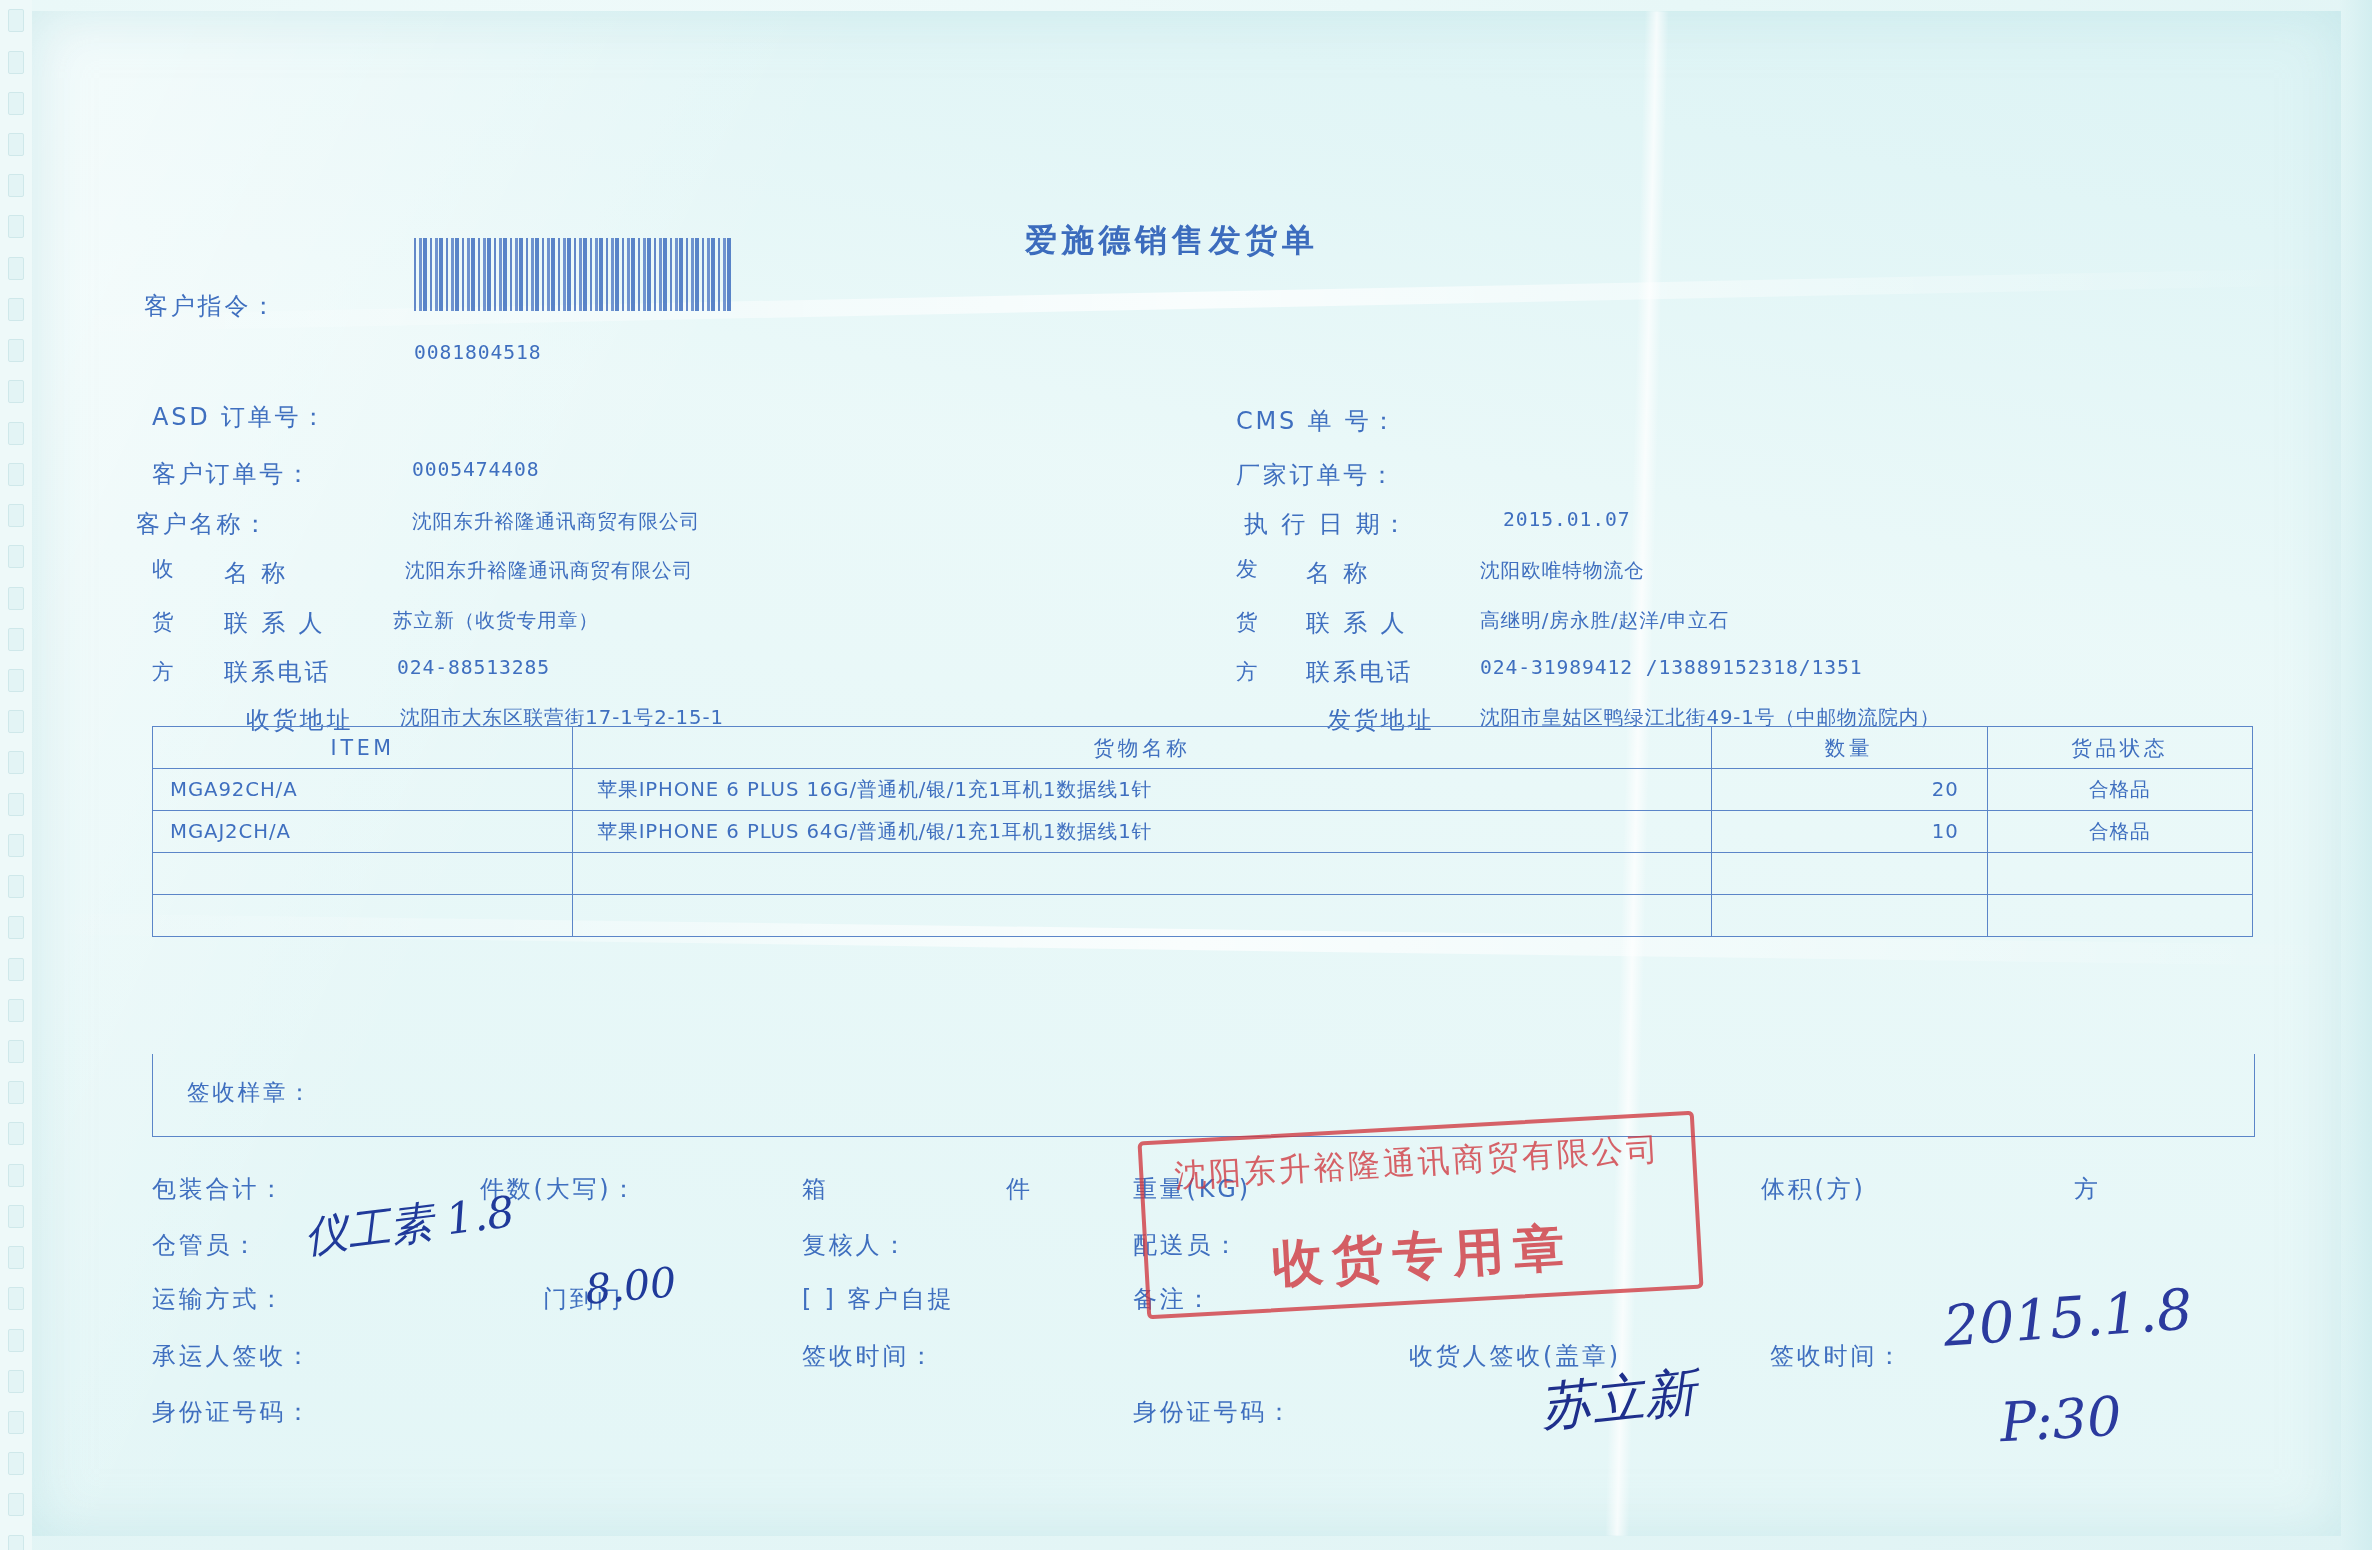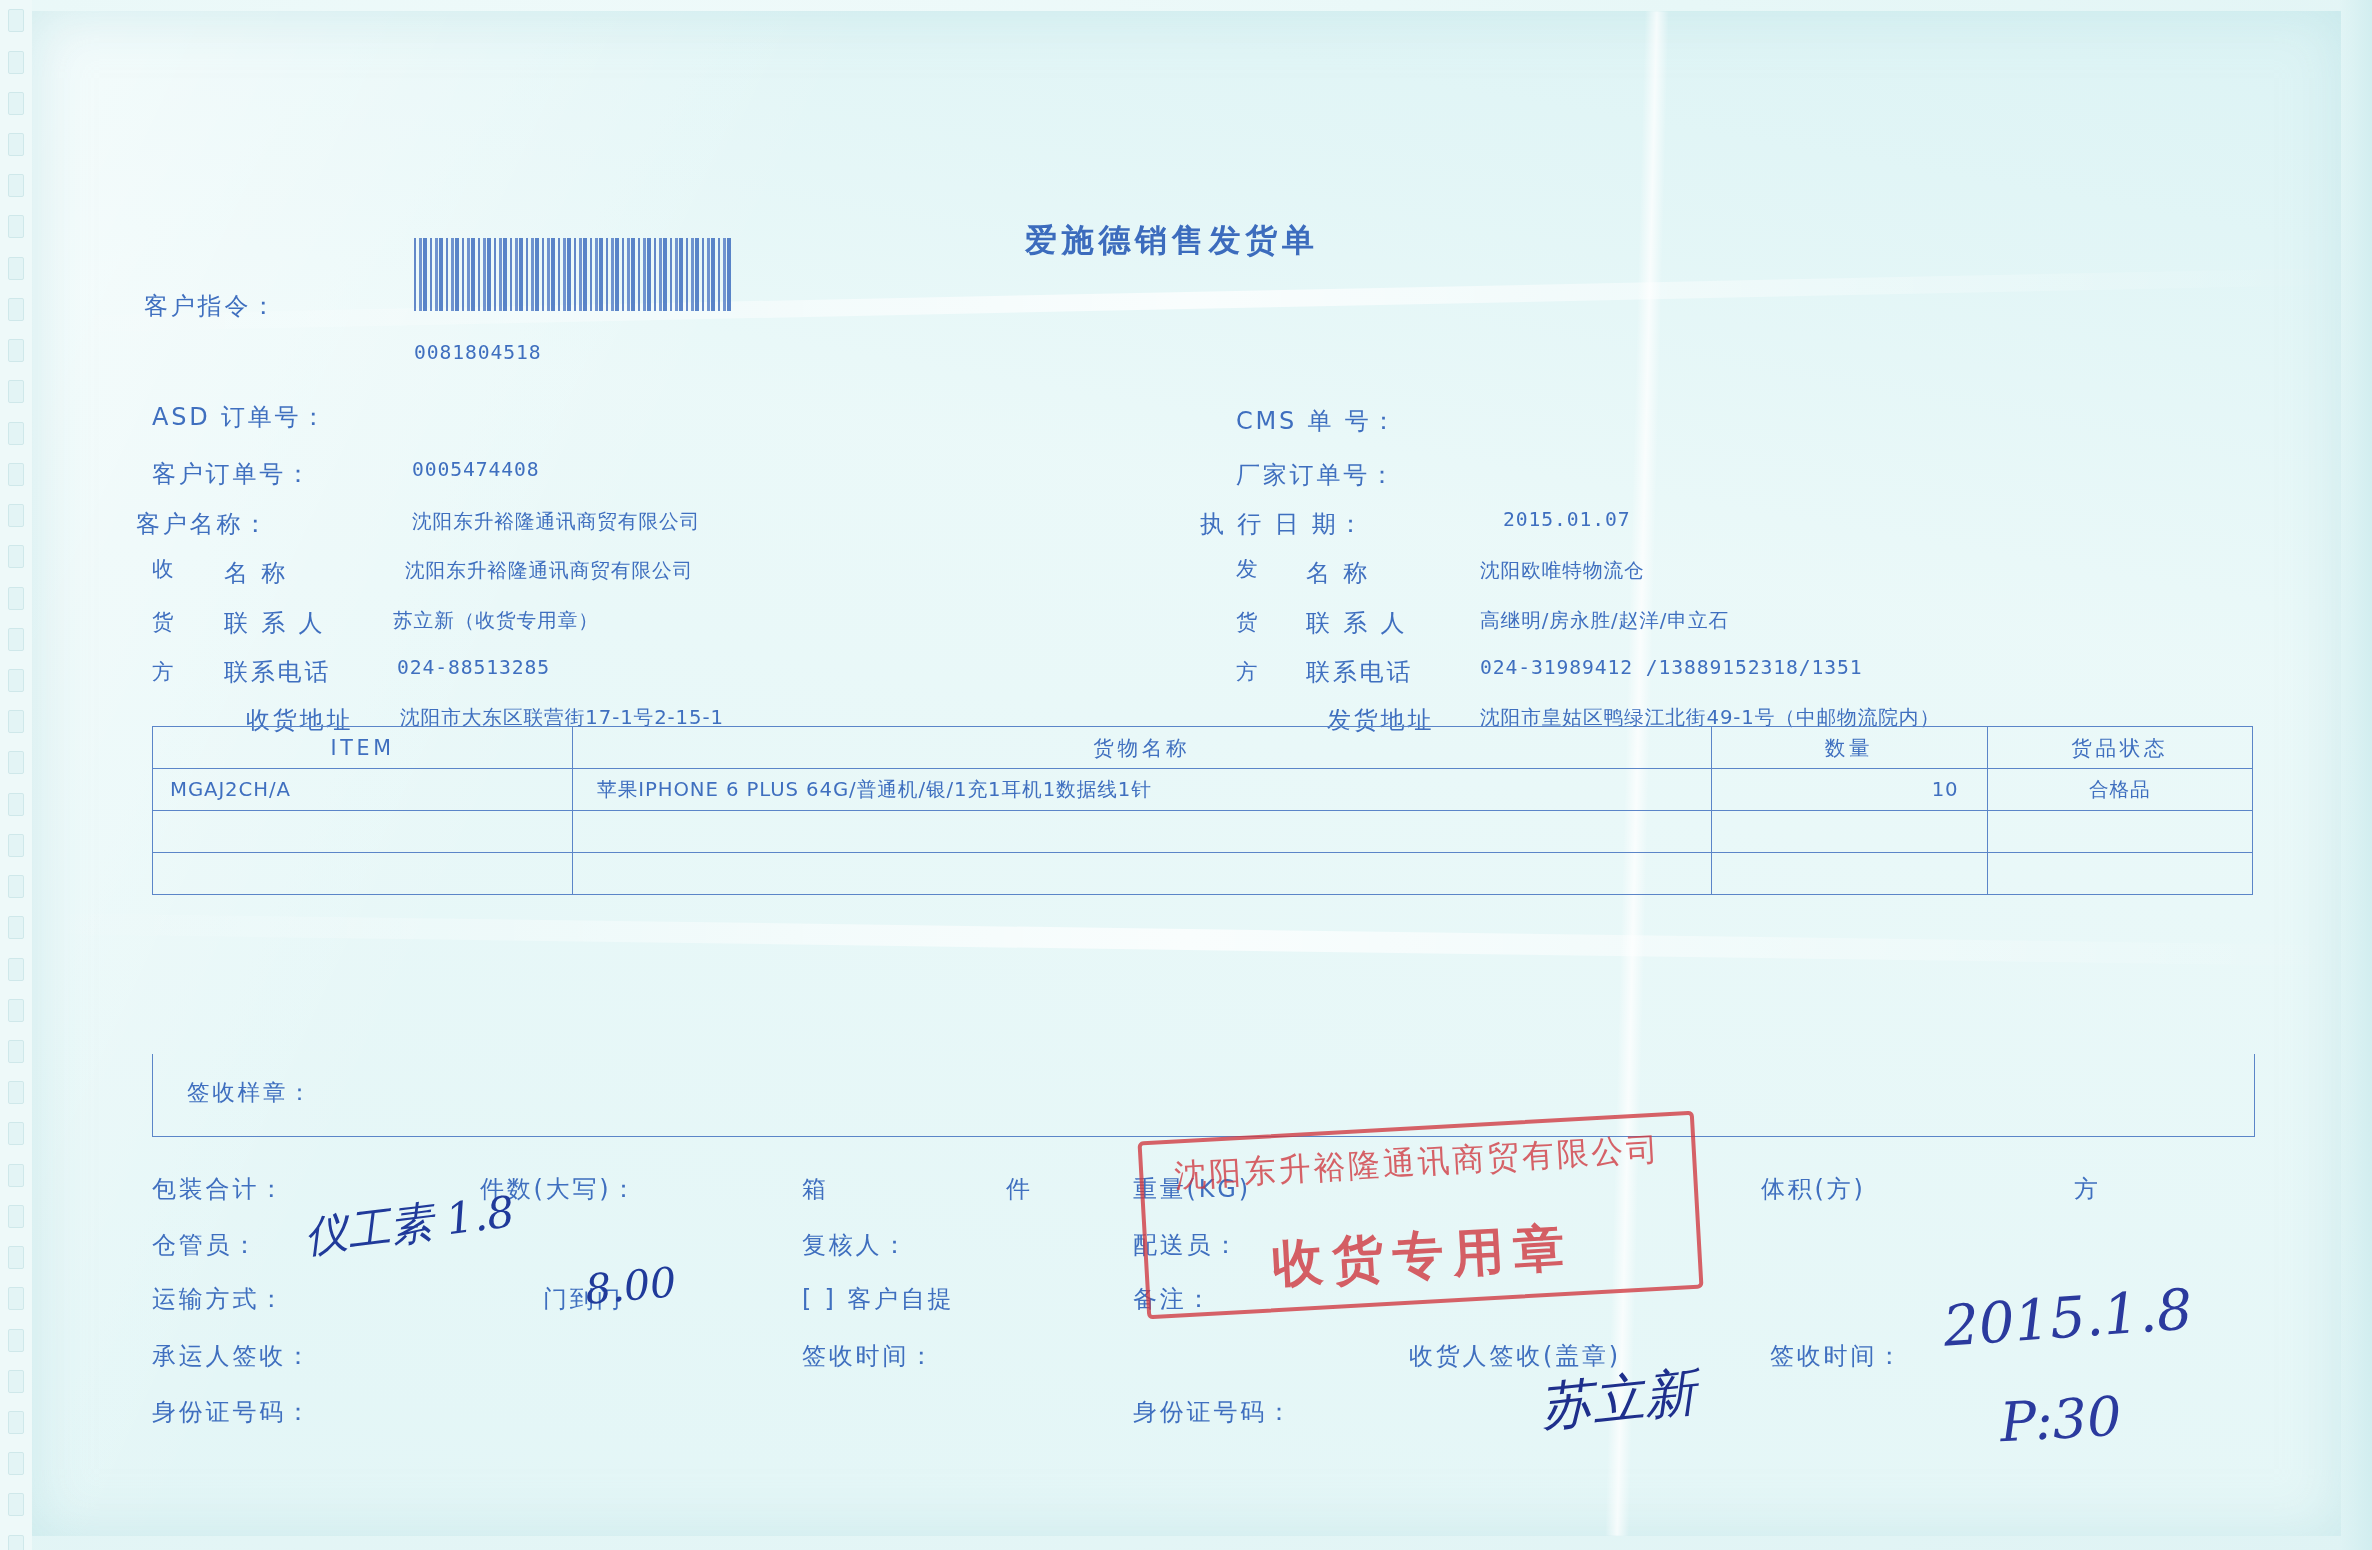--- a/index.html
+++ b/index.html
@@ -239,21 +239,21 @@
 
     <div class="ink lbl" style="left:112px;top:279px;">客户指令：</div>
     <div class="ink lbl" style="left:120px;top:390px;">ASD 订单号：</div>
     <div class="ink lbl" style="left:120px;top:447px;">客户订单号：</div>
     <div class="ink val mono" style="left:380px;top:447px;">0005474408</div>
     <div class="ink lbl" style="left:104px;top:497px;">客户名称：</div>
     <div class="ink val" style="left:380px;top:497px;">沈阳东升裕隆通讯商贸有限公司</div>
 
     <div class="ink lbl" style="left:1204px;top:394px;">CMS 单 号：</div>
     <div class="ink lbl" style="left:1204px;top:448px;">厂家订单号：</div>
-    <div class="ink lbl" style="left:1168px;top:497px;">执 行 日 期：</div>
+    <div class="ink lbl" style="left:1212px;top:497px;">执 行 日 期：</div>
     <div class="ink val mono" style="left:1471px;top:497px;">2015.01.07</div>
 
     <div class="ink lbl" style="left:120px;top:543px;font-size:21.5px;">收</div>
     <div class="ink lbl" style="left:120px;top:596px;font-size:21.5px;">货</div>
     <div class="ink lbl" style="left:120px;top:646px;font-size:21.5px;">方</div>
 
     <div class="ink lbl" style="left:192px;top:546px;">名 称</div>
     <div class="ink val" style="left:373px;top:546px;">沈阳东升裕隆通讯商贸有限公司</div>
     <div class="ink lbl" style="left:192px;top:596px;">联 系 人</div>
     <div class="ink val" style="left:361px;top:596px;">苏立新（收货专用章）</div>
@@ -279,20 +279,26 @@
       <thead>
         <tr>
           <th class="col-item">ITEM</th>
           <th class="col-name">货物名称</th>
           <th class="col-qty">数量</th>
           <th class="col-state">货品状态</th>
         </tr>
       </thead>
       <tbody>
         <tr>
+          <td class="col-item">MGA92CH/A</td>
+          <td class="col-name">苹果IPHONE 6 PLUS 16G/普通机/银/1充1耳机1数据线1针</td>
+          <td class="col-qty">20</td>
+          <td class="col-state">合格品</td>
+        </tr>
+        <tr>
           <td class="col-item">MGAJ2CH/A</td>
           <td class="col-name">苹果IPHONE 6 PLUS 64G/普通机/银/1充1耳机1数据线1针</td>
           <td class="col-qty">10</td>
           <td class="col-state">合格品</td>
         </tr>
         <tr>
           <td class="col-item"></td>
           <td class="col-name"></td>
           <td class="col-qty"></td>
           <td class="col-state"></td>

